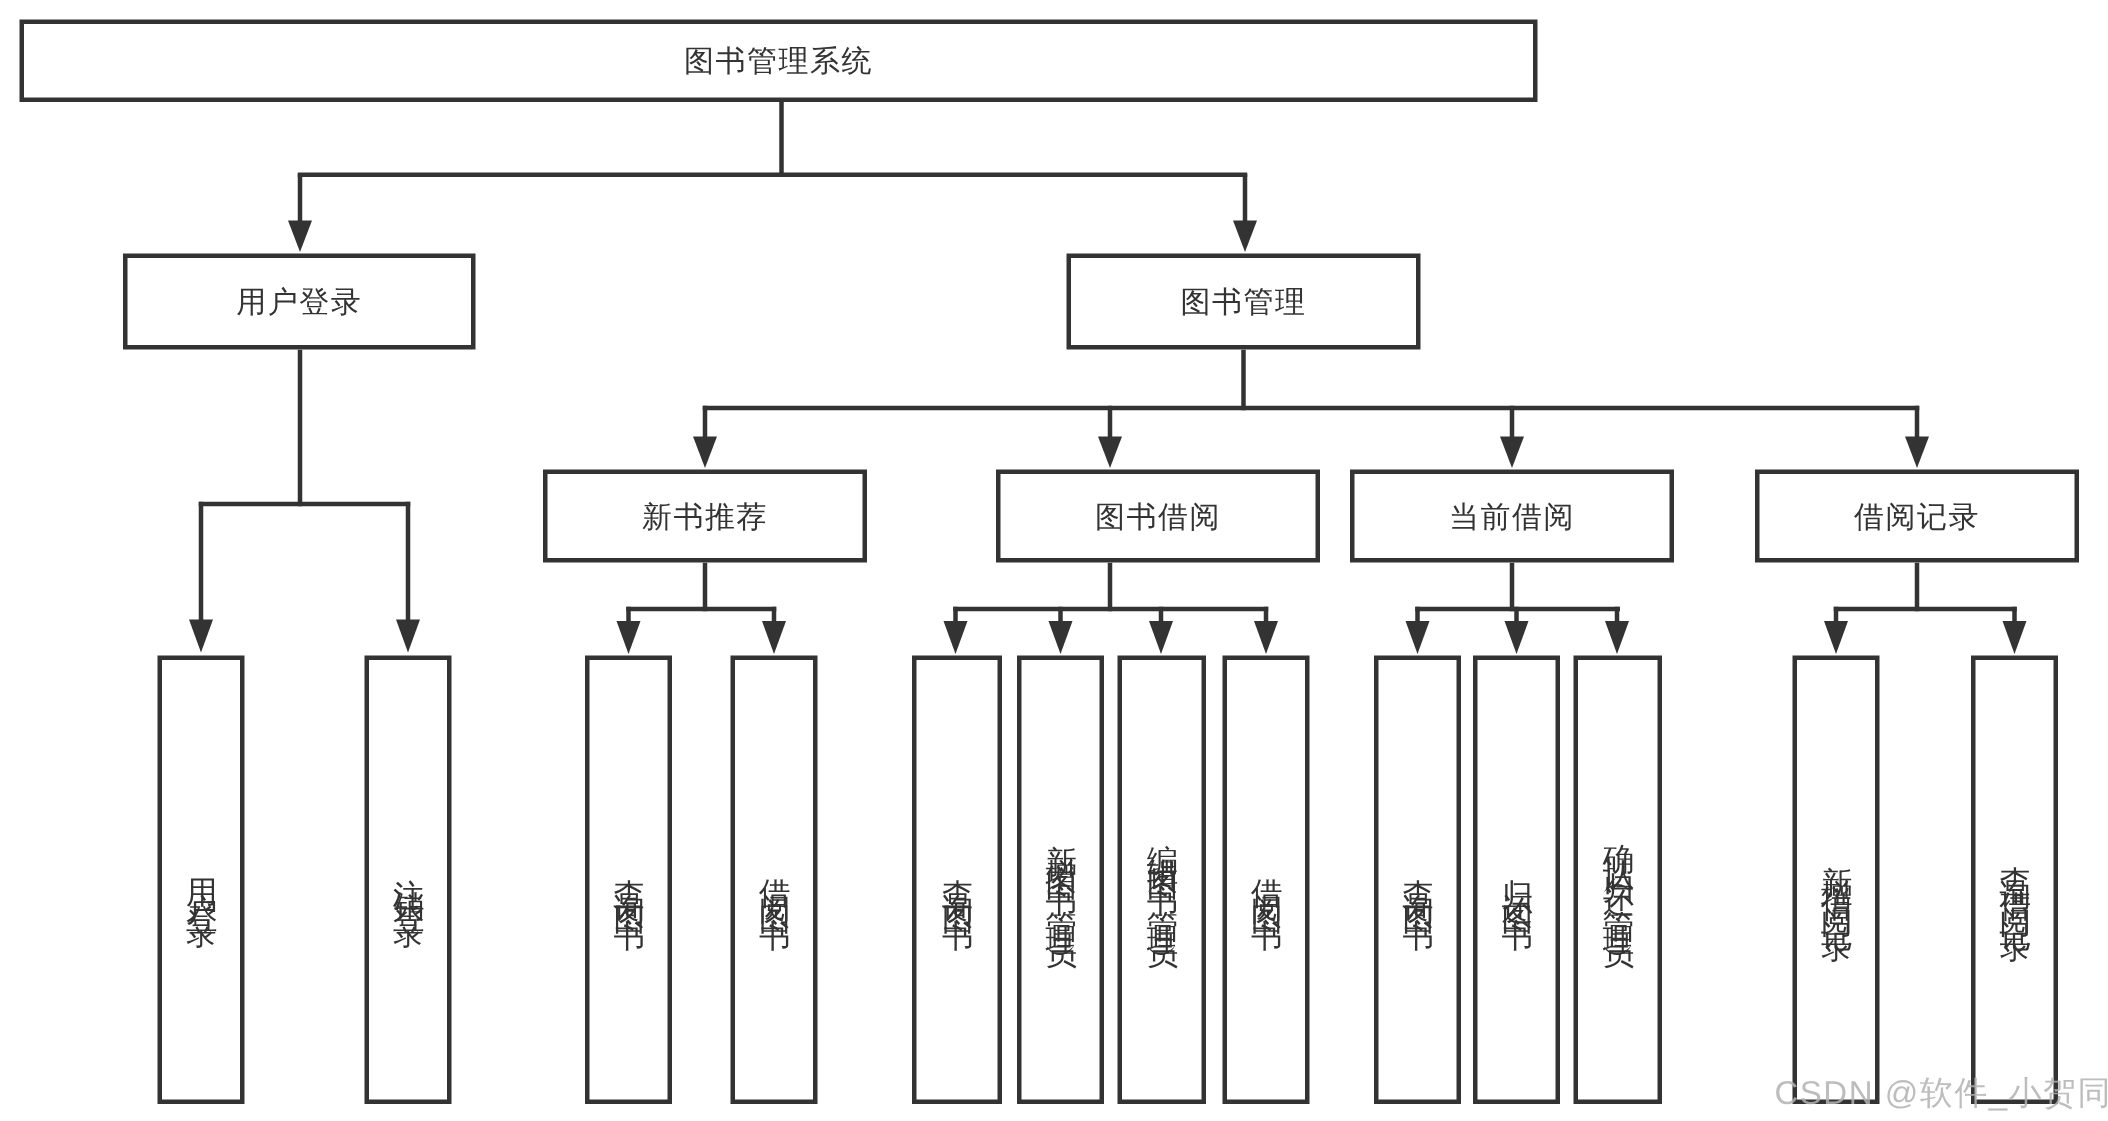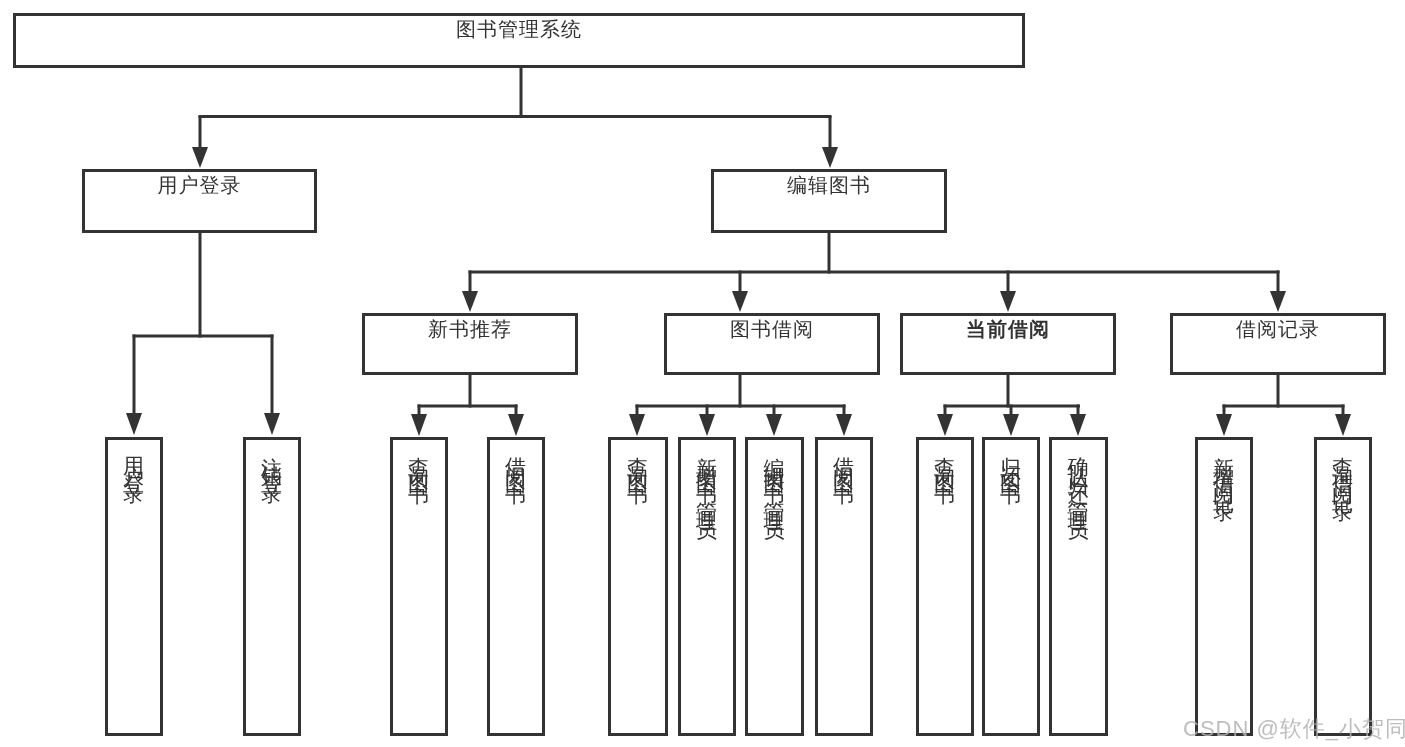--- a/index.html
+++ b/index.html
@@ -2,21 +2,21 @@
 <html><head>
 <meta charset="utf-8">
 <style>
   html,body{margin:0;padding:0;}
   body{
     width:1405px;height:747px;position:relative;background:#ffffff;
     font-family:"Liberation Sans","DejaVu Sans",sans-serif;color:#333333;overflow:hidden;
   }
   .box{
     position:absolute;box-sizing:border-box;border:3px solid #333333;background:#ffffff;
-    display:flex;justify-content:center;z-index:2;
+    display:flex;align-items:center;justify-content:center;z-index:2;
   }
   .hlabel{font-size:20px;letter-spacing:1px;white-space:nowrap;}
   .leaf{z-index:2;}
   .vtext{
     writing-mode:vertical-rl;text-orientation:mixed;
     font-size:21px;letter-spacing:9px;line-height:1;white-space:nowrap;
   }
   svg.connectors{position:absolute;left:0;top:0;z-index:1;}
   .watermark{
     position:absolute;left:1183px;top:714px;z-index:3;
@@ -93,30 +93,30 @@
 </svg>
 
 <div class="box" style="left:13px;top:13px;width:1012px;height:55px;">
   <span class="hlabel">图书管理系统</span>
 </div>
 
 <div class="box" style="left:82px;top:169px;width:235px;height:64px;">
   <span class="hlabel">用户登录</span>
 </div>
 <div class="box" style="left:711px;top:169px;width:236px;height:64px;">
-  <span class="hlabel">编辑图书</span>
+  <span class="hlabel">图书管理</span>
 </div>
 
 <div class="box" style="left:362px;top:313px;width:216px;height:62px;">
   <span class="hlabel">新书推荐</span>
 </div>
 <div class="box" style="left:632px;top:313px;width:216px;height:62px;margin-left:32px;">
   <span class="hlabel">图书借阅</span>
 </div>
-<div class="box" style="left:900px;top:313px;width:216px;height:62px;font-weight:bold;">
+<div class="box" style="left:900px;top:313px;width:216px;height:62px;">
   <span class="hlabel">当前借阅</span>
 </div>
 <div class="box" style="left:1170px;top:313px;width:216px;height:62px;">
   <span class="hlabel">借阅记录</span>
 </div>
 
 <div class="box leaf" style="left:105px;top:437px;width:58px;height:299px;">
   <span class="vtext">用户登录</span>
 </div>
 <div class="box leaf" style="left:243px;top:437px;width:58px;height:299px;">

